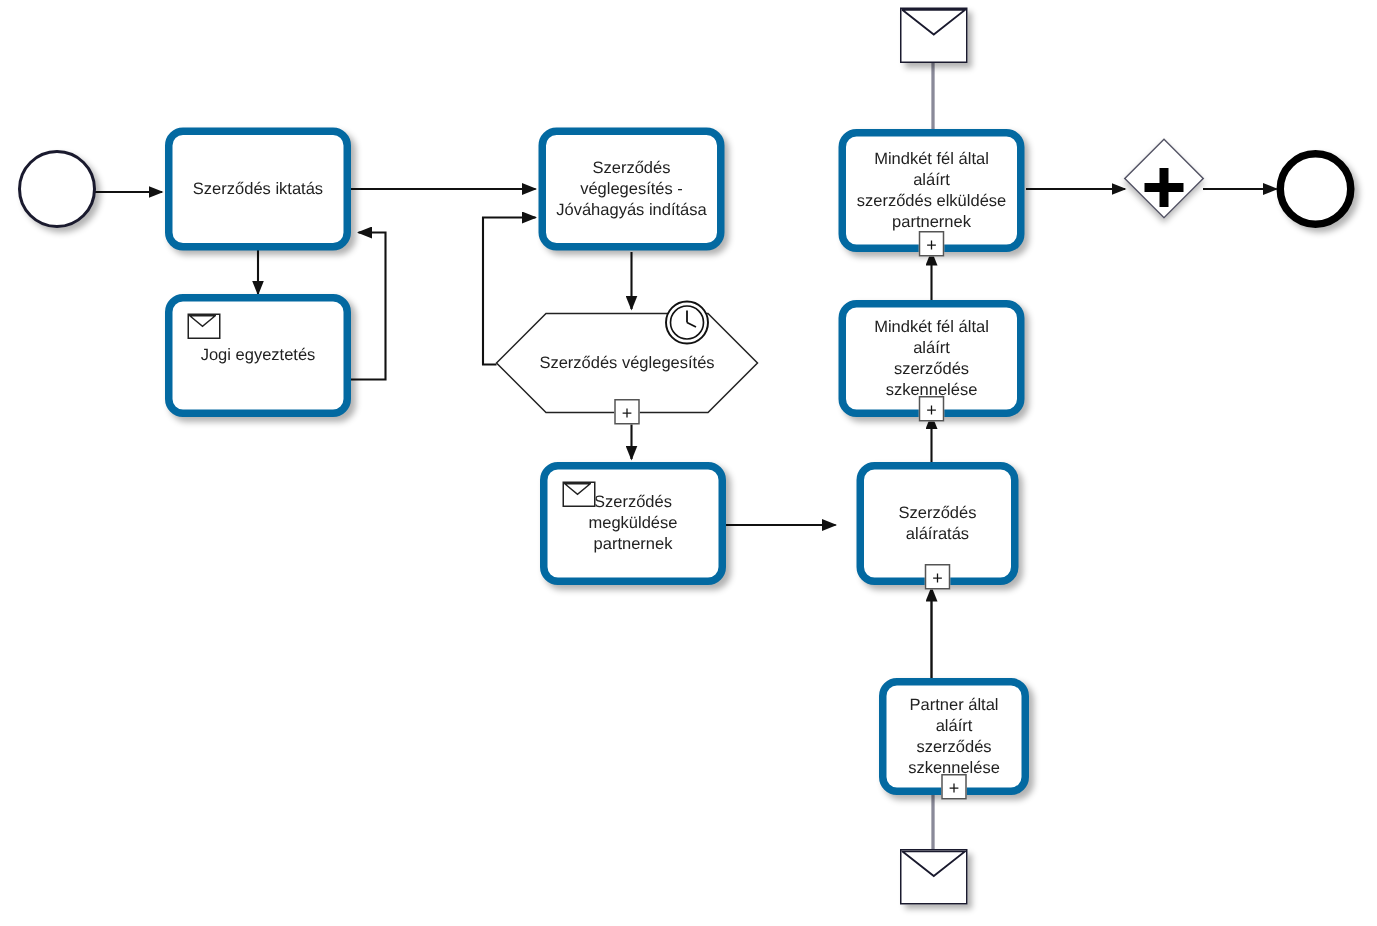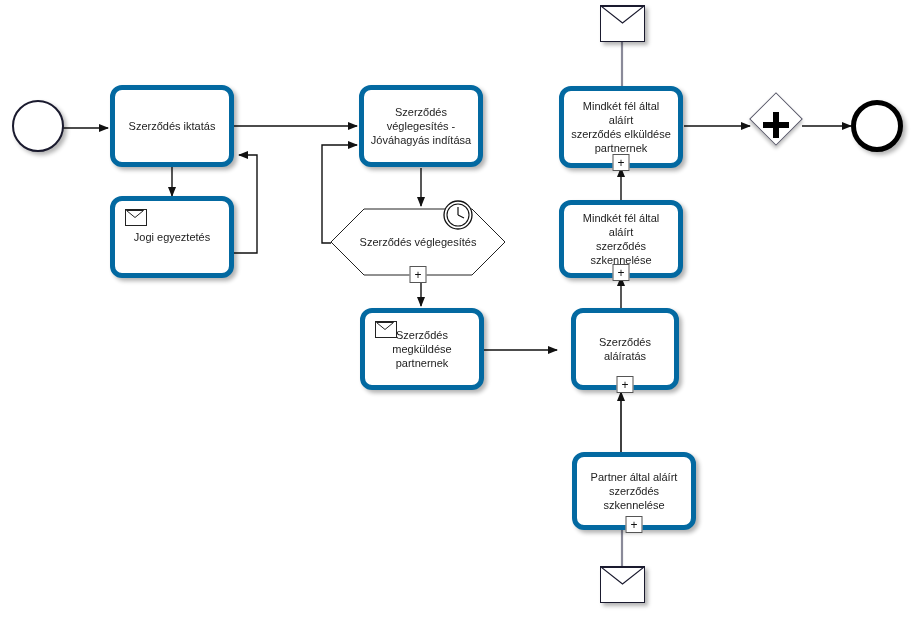--- a/index.html
+++ b/index.html
@@ -226,21 +226,21 @@
     <span class="task-label">Szerződés
 megküldése
 partnernek</span>
   </div>
 
   <div class="node task" style="left:559px; top:308px; width:108px; height:82px;margin-left:12px;">
     <span class="task-label">Szerződés aláíratás</span>
     <span class="plus-marker" style="bottom:-8px;">+</span>
   </div>
 
-  <div class="node task" style="left:572px; top:452px; width:124px; height:78px;">
+  <div class="node task" style="left:586px; top:452px; width:100px; height:78px;">
     <span class="task-label">Partner által aláírt
 szerződés
 szkennelése</span>
     <span class="plus-marker" style="bottom:-8px;">+</span>
   </div>
 
   <div class="node task" style="left:559px; top:200px; width:124px; height:78px;">
     <span class="task-label">Mindkét fél által aláírt
 szerződés
 szkennelése</span>

